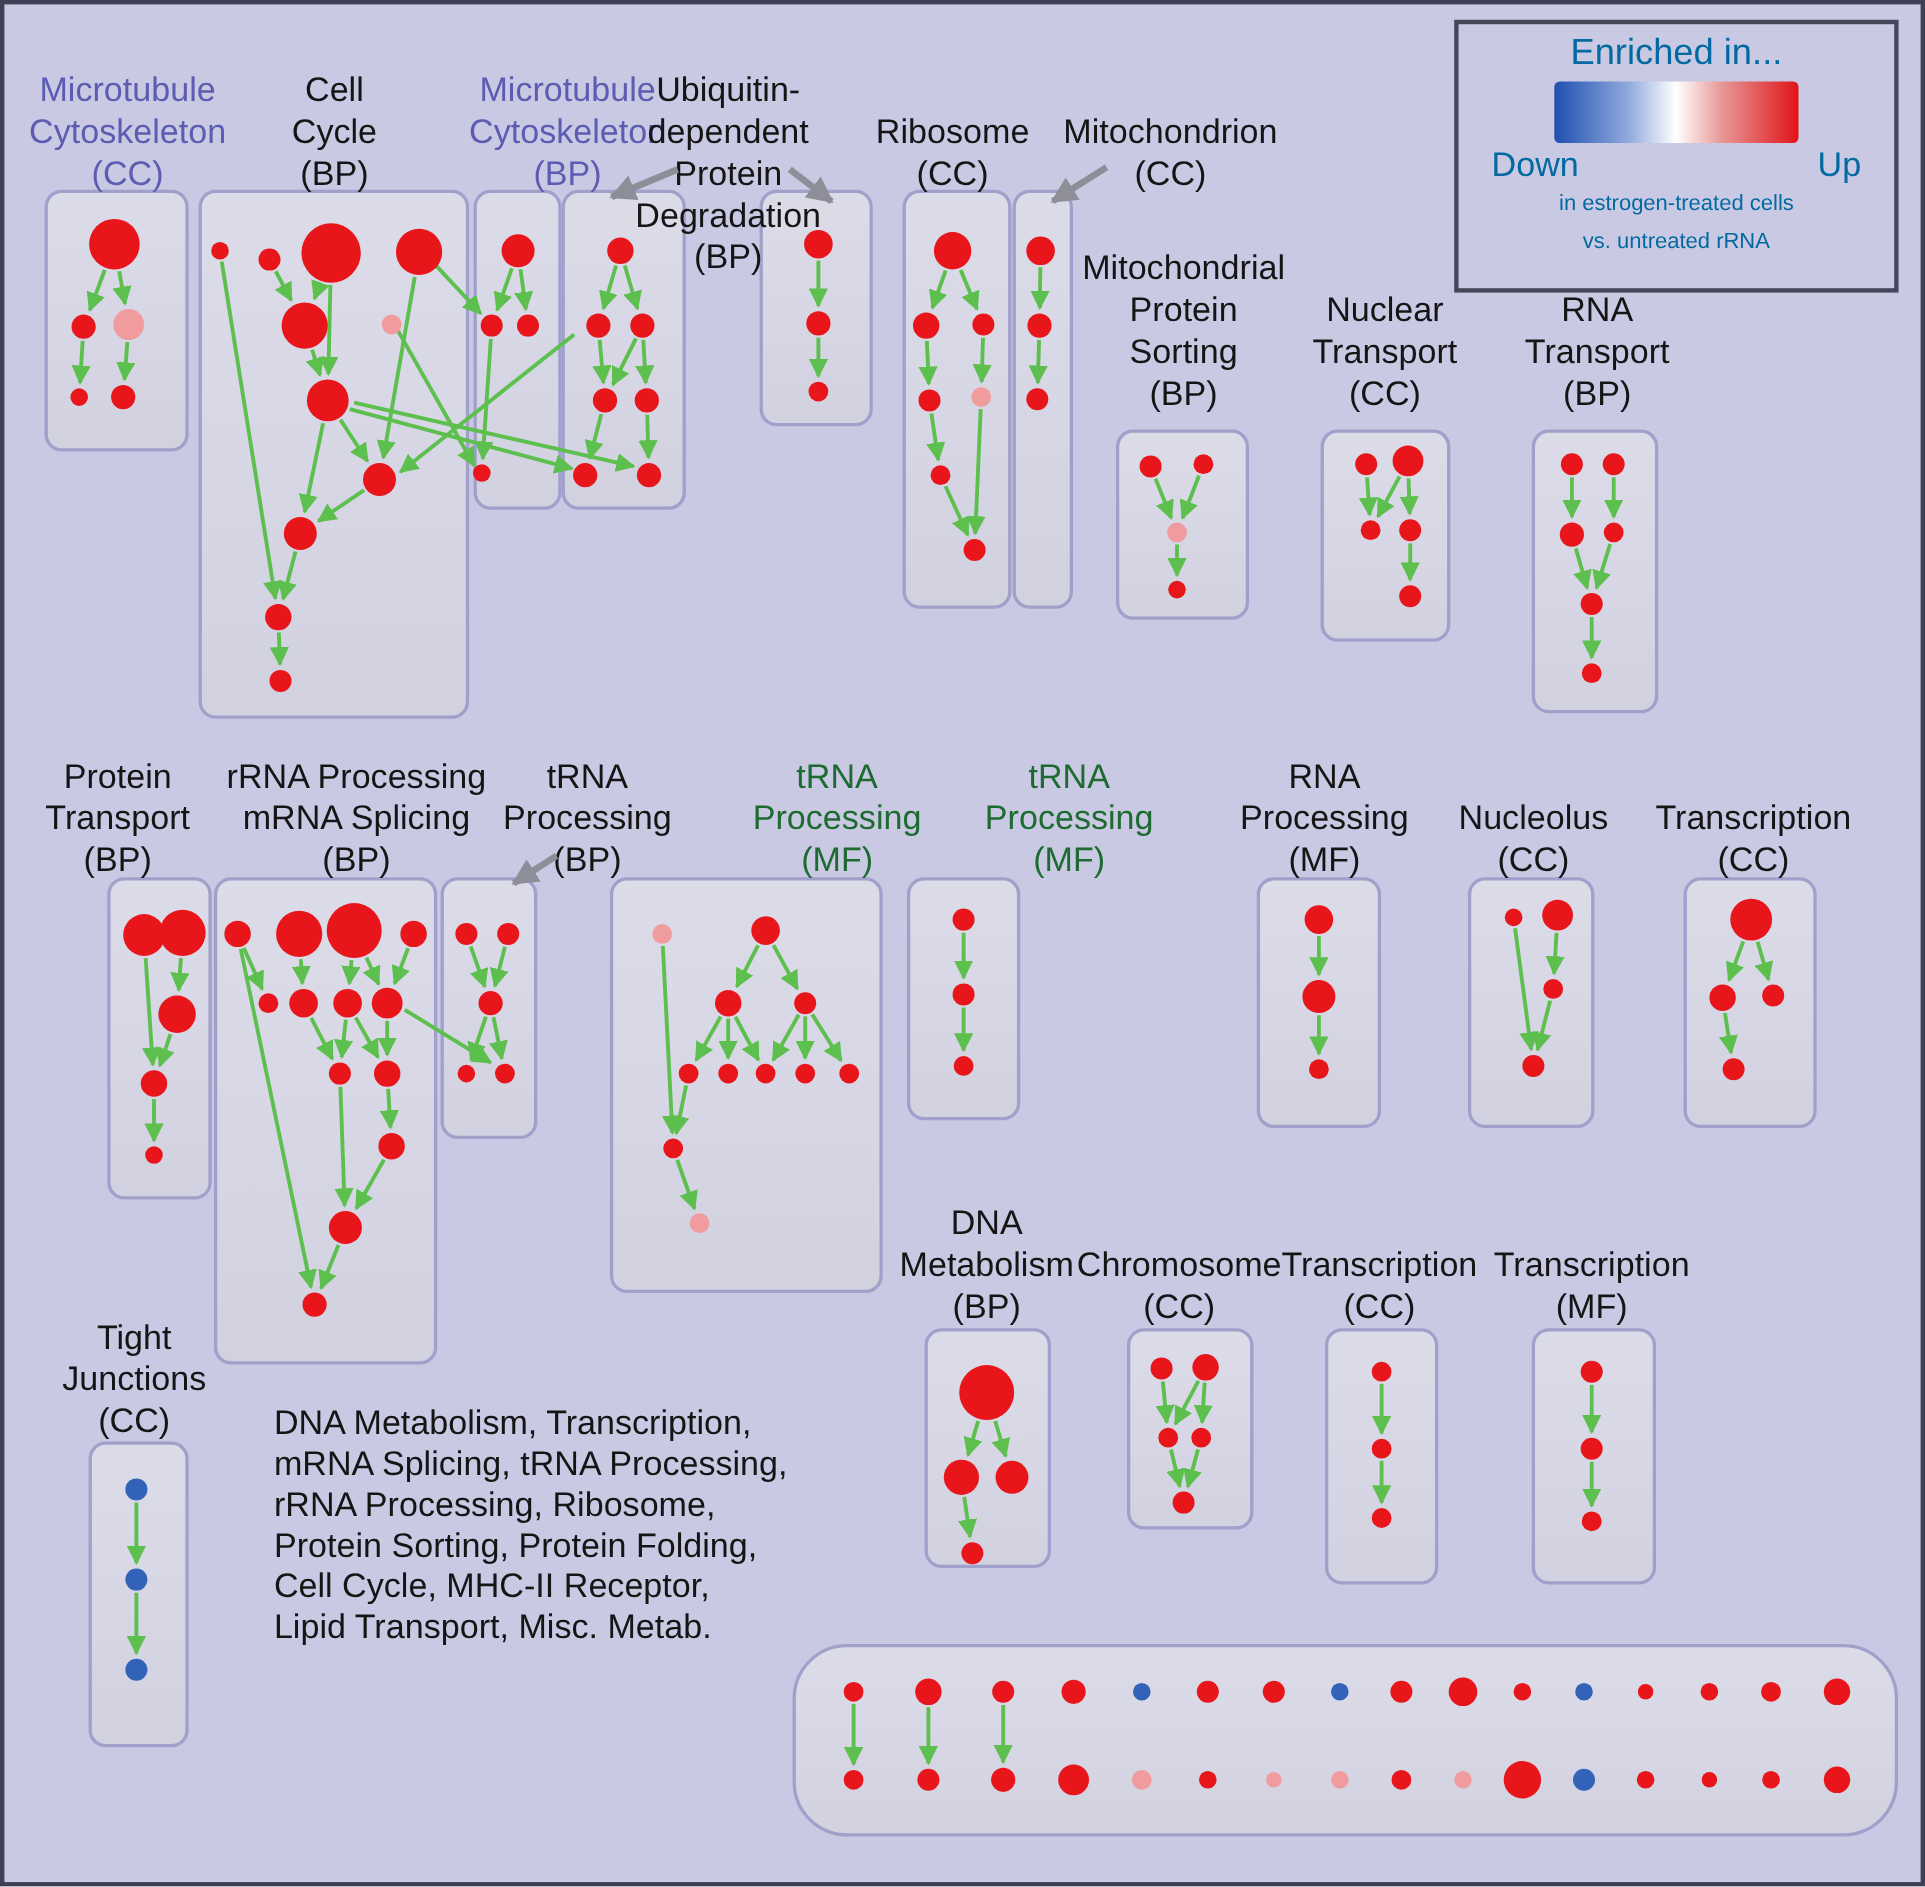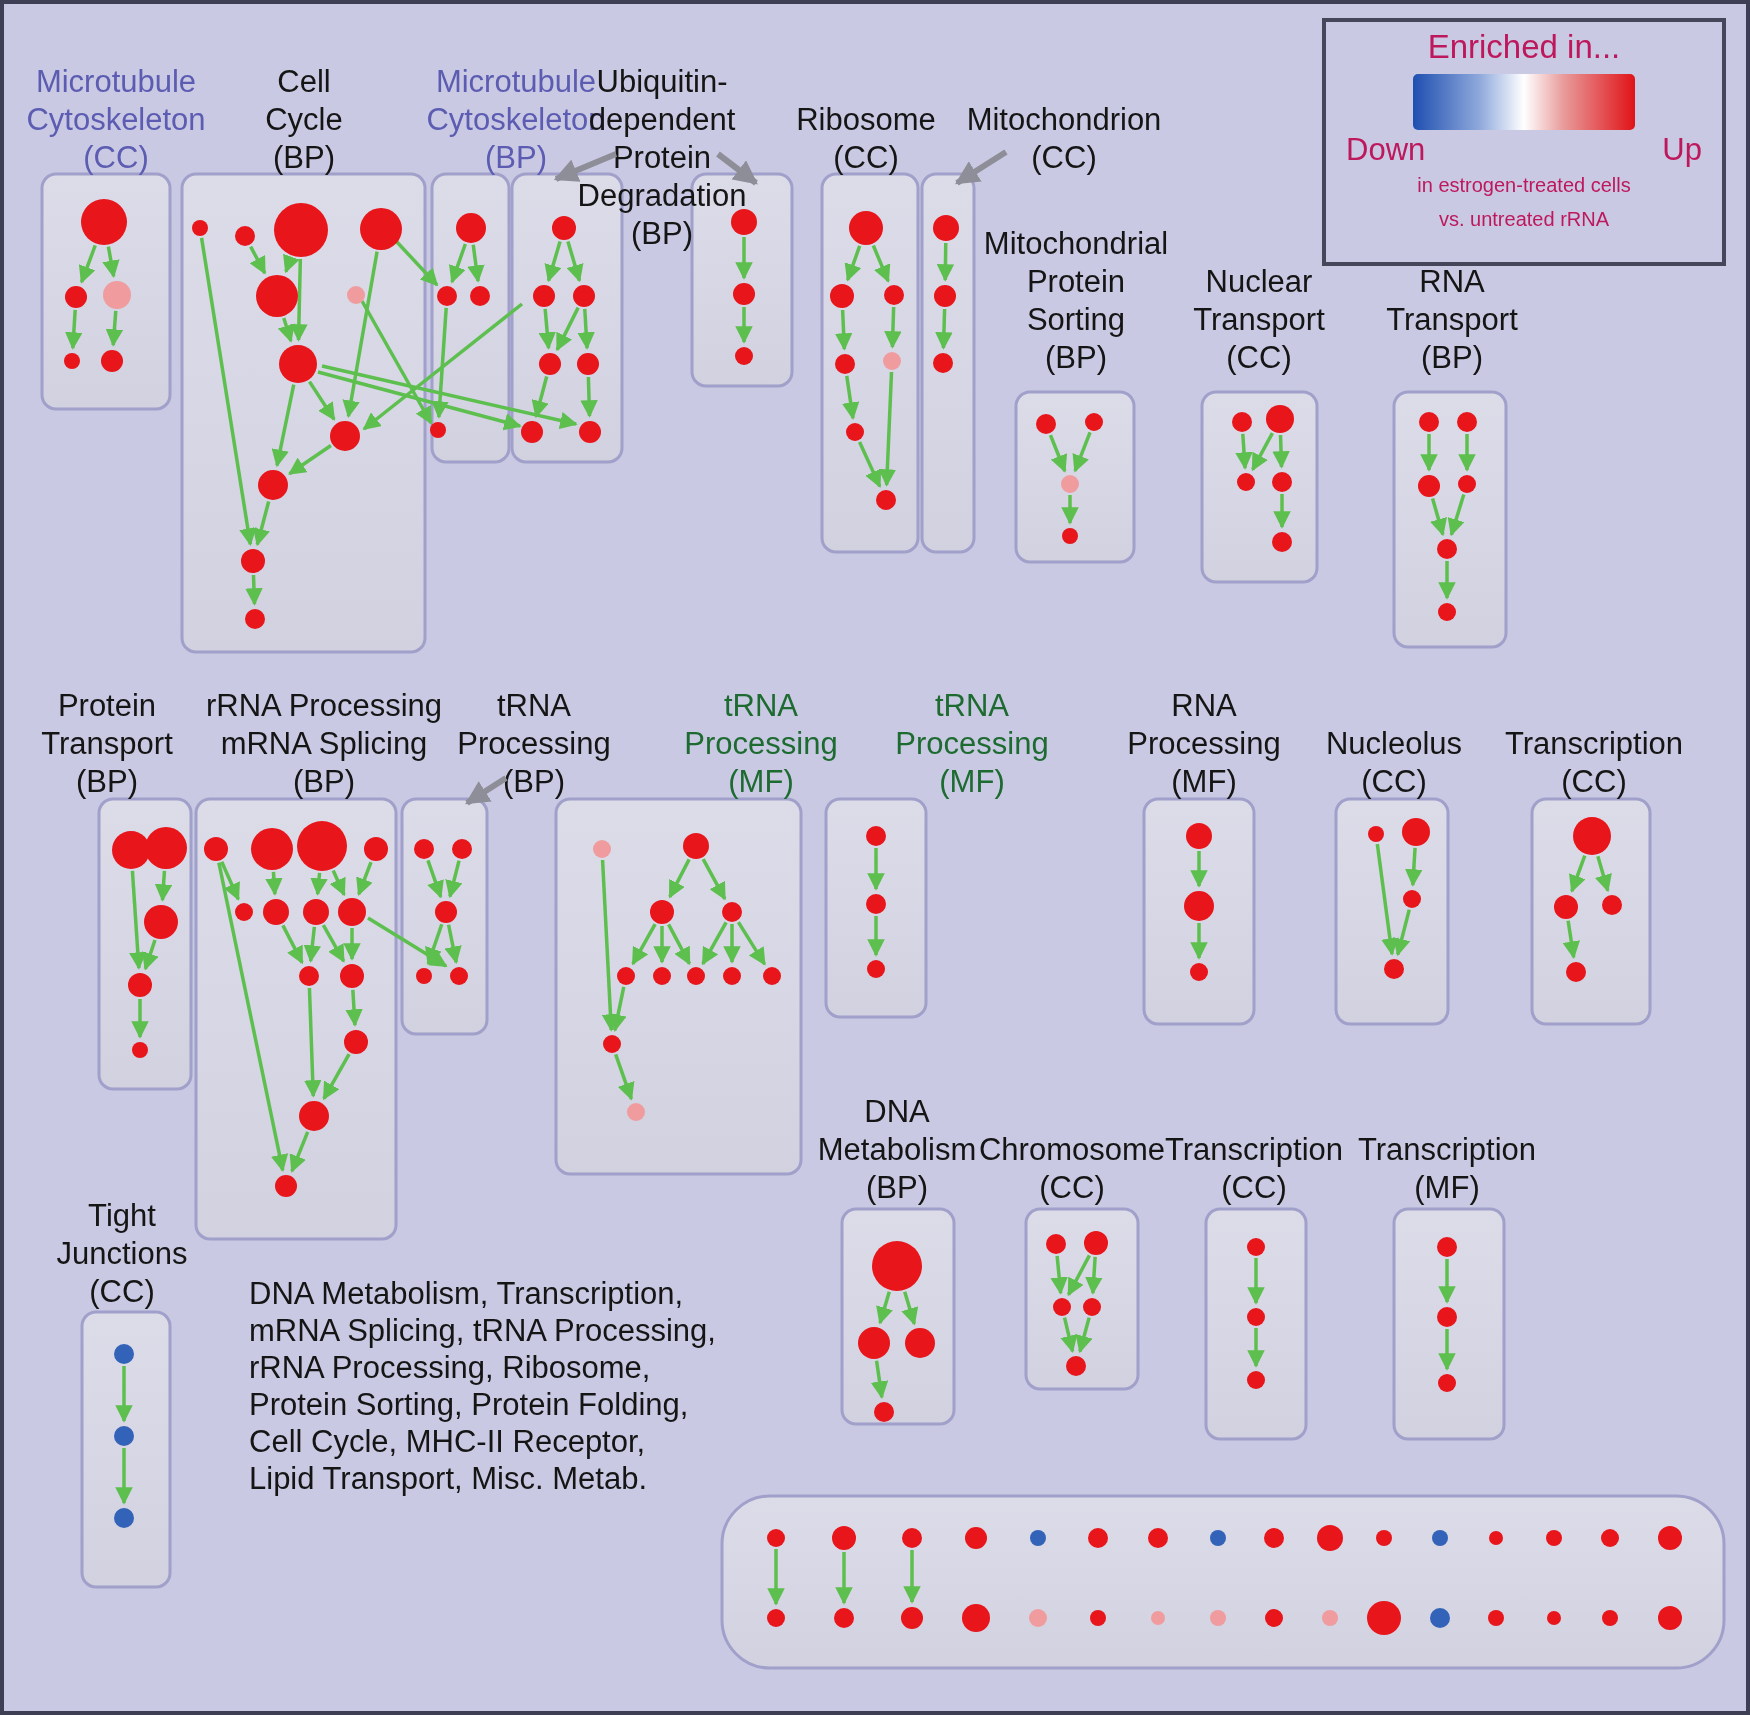--- a/index.html
+++ b/index.html
@@ -14,31 +14,31 @@
   }
   svg{position:absolute;left:0;top:0;}
   svg text{font-family:"Liberation Sans",sans-serif;}
   .legend{
     position:absolute;left:1318px;top:14px;
     width:404px;height:248px;
     border:4px solid #46465a;
     background:#c9c9e3;
     box-sizing:border-box;
     text-align:center;
-    color:#be185d;
+    color:#0369a1;
   }
   .legend-title{margin-top:6px;font-size:33px;}
   .legend-bar{
     width:222px;height:56px;
     margin:8px auto 2px auto;
     border-radius:5px;
   }
   .legend-row{
     display:flex;justify-content:space-between;
-    padding:0 20px;font-size:31px;margin-top:2px;
+    padding:0 30px;font-size:31px;margin-top:2px;
   }
   .legend-sub{font-size:20px;line-height:34px;}
 </style>
 </head>
 <body>
 
 <div class="canvas">
   <svg id="diagram" width="1750" height="1715" viewBox="0 0 1750 1715">
       <defs>
         <linearGradient id="boxfill" x1="0" y1="0" x2="0" y2="1">

